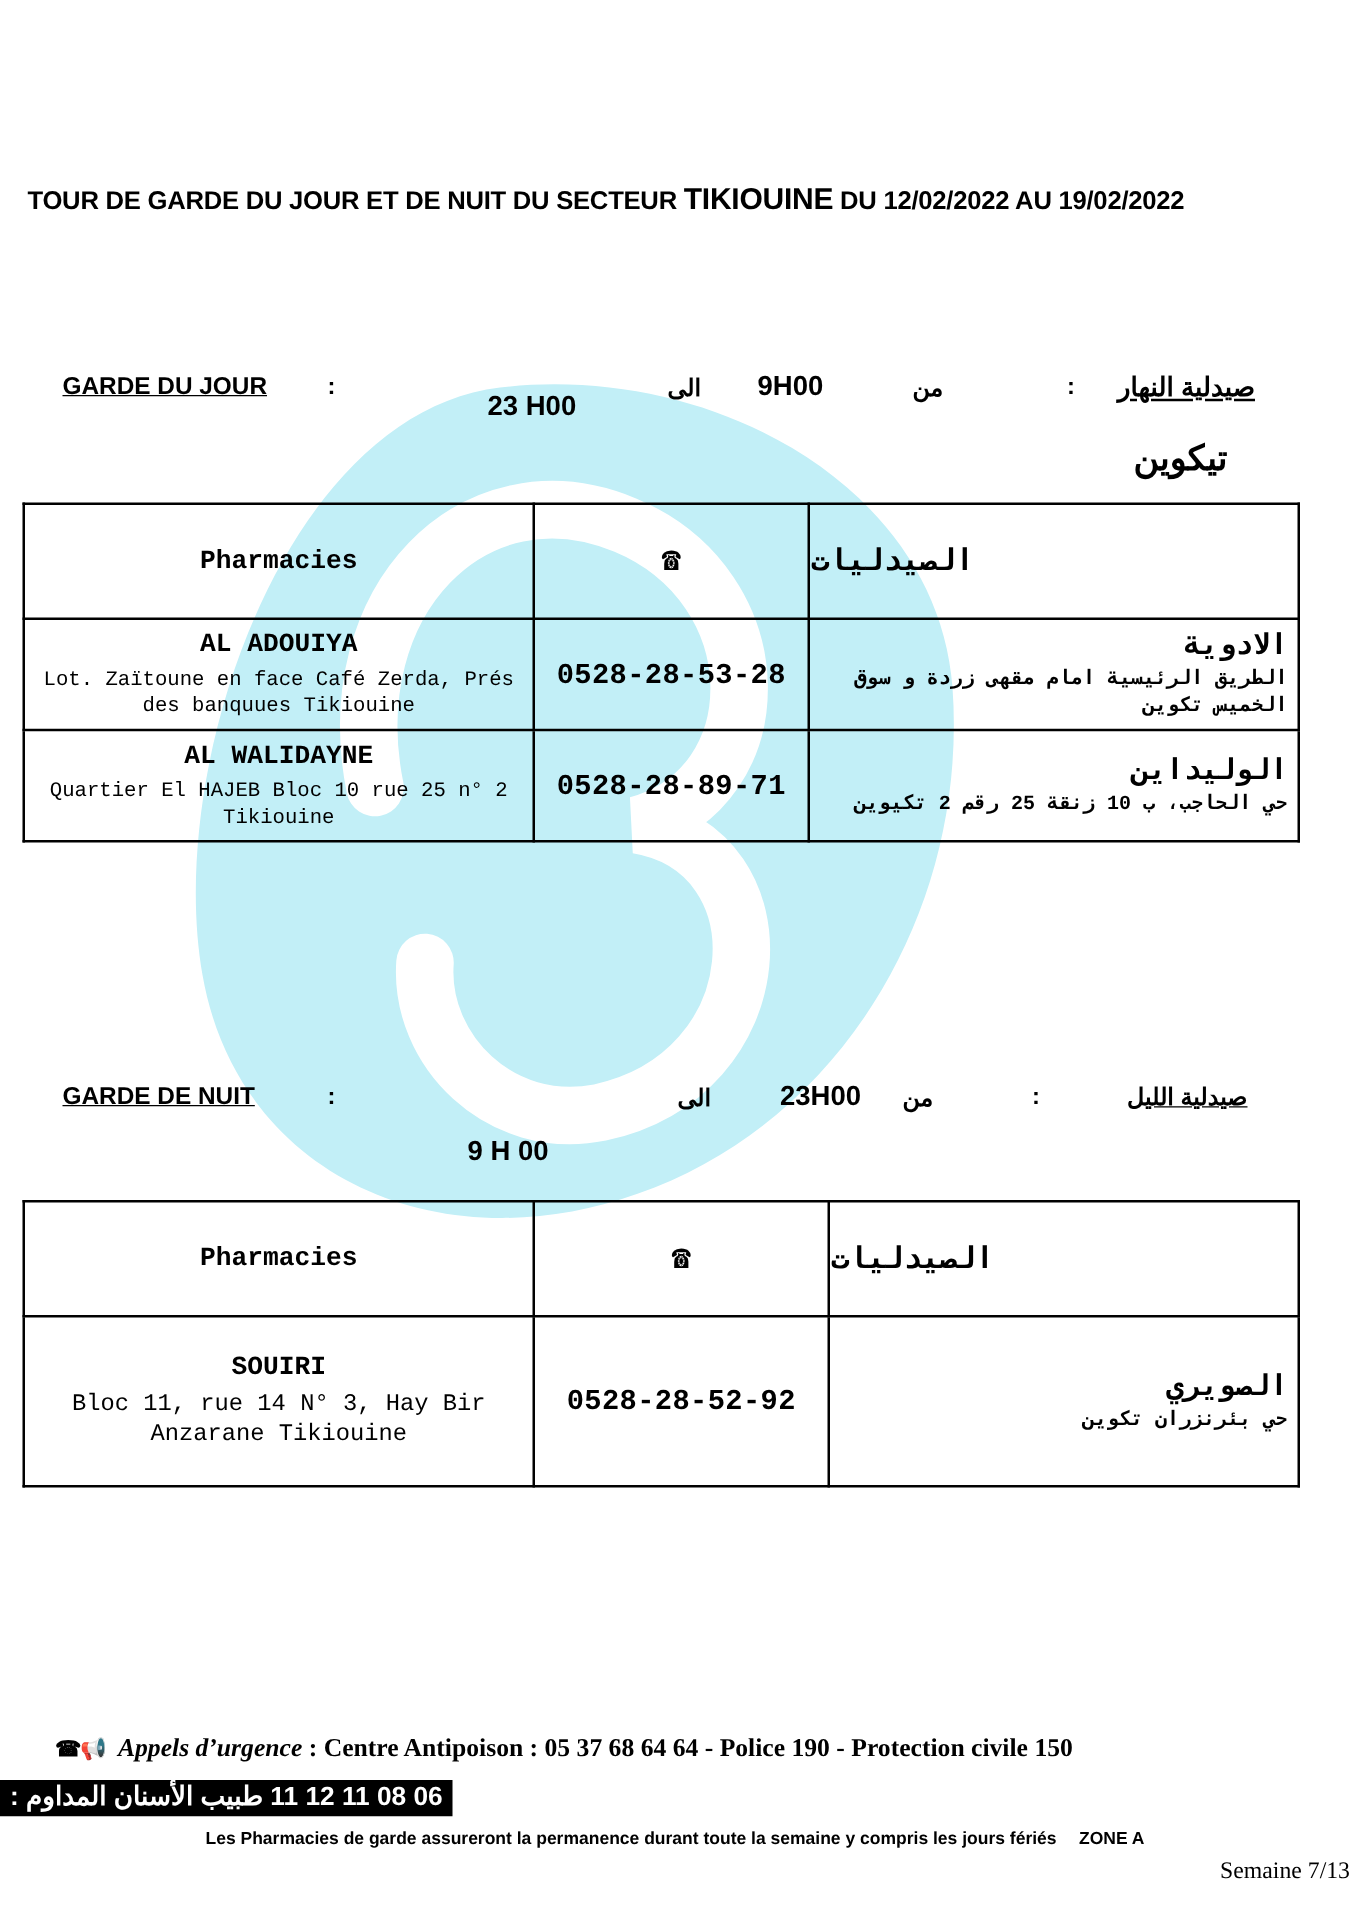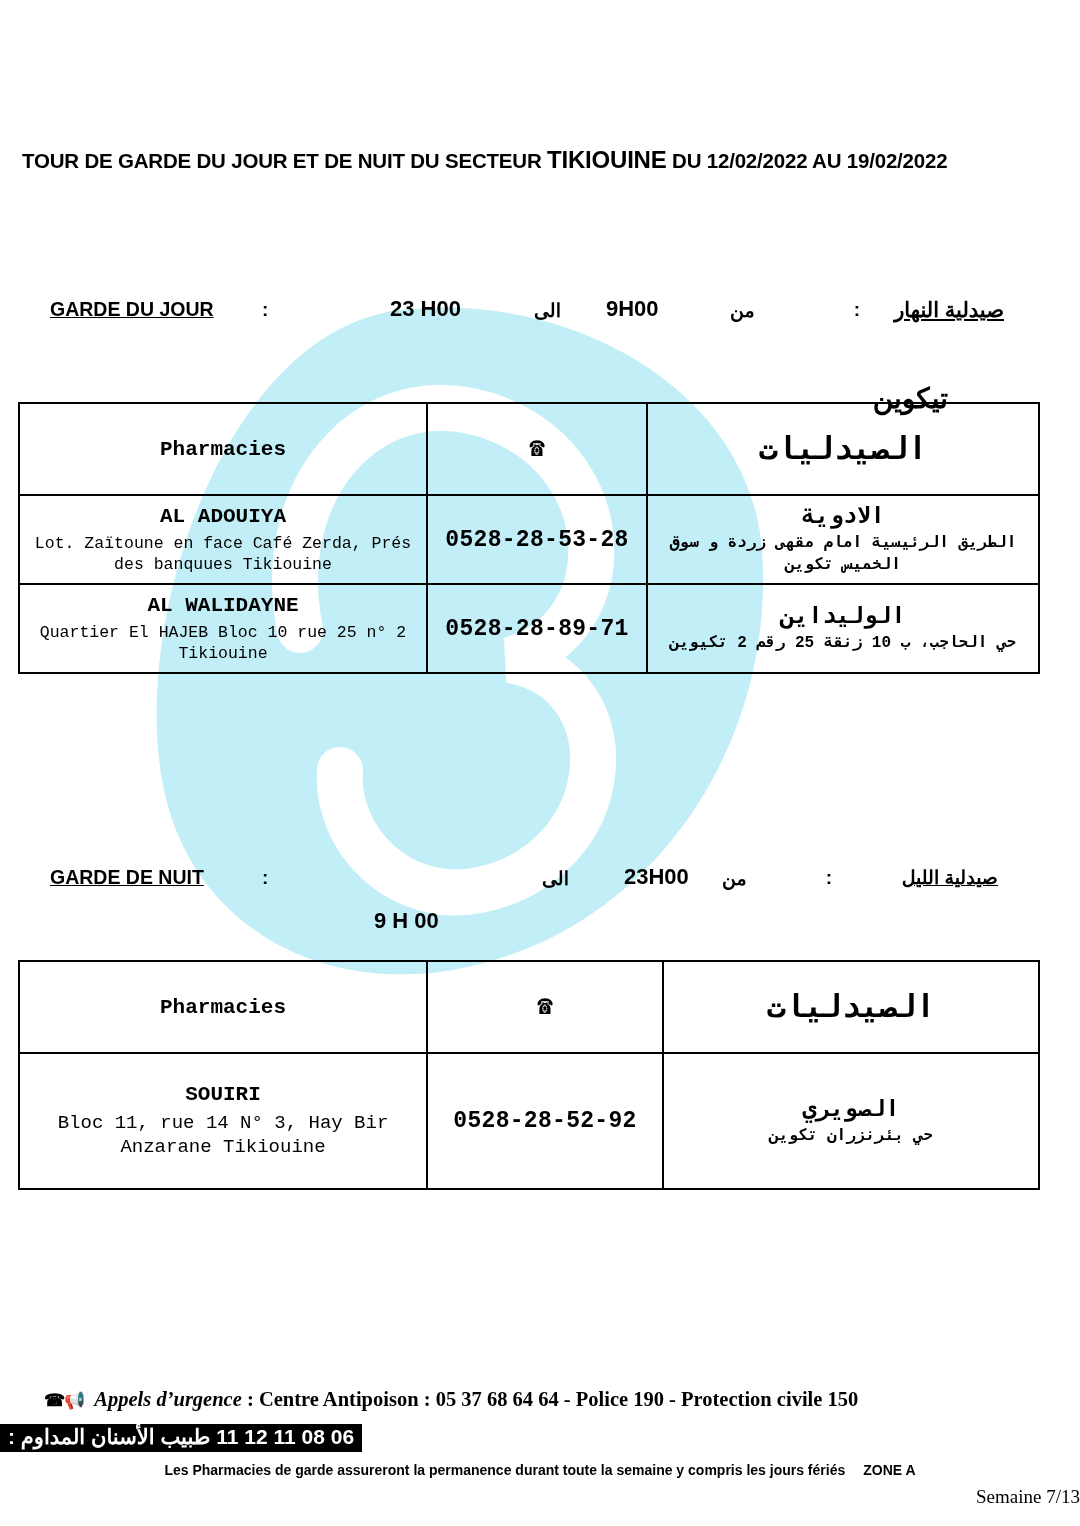--- a/index.html
+++ b/index.html
@@ -107,27 +107,26 @@
   }
   .sect-colon2 {
     position: absolute;
     right: 182px;
     top: 1px;
     font-size: 19px;
     font-weight: bold;
   }
   .sect-city {
     position: absolute;
-    right: 94px;
+    right: 60px;
     top: 52px;
     font-size: 28px;
     font-weight: bold;
     direction: rtl;
     white-space: nowrap;
-    margin-top: 32px;
   }
 
   
   table.garde {
     position: absolute;
     border-collapse: collapse;
     table-layout: fixed;
     background: transparent;
   }
   table.garde td {
@@ -148,22 +147,22 @@
   }
   .hdr-tel {
     text-align: center;
     height: 88px;
   }
   .hdr-tel .phone-glyph {
     font-size: 26px;
     line-height: 1;
   }
   .hdr-ar {
-    text-align: center;
-    font-size: 31px;
+    text-align: left;
+    font-size: 24px;
     font-weight: bold;
     direction: rtl;
     height: 88px;
   }
 
   .cell-fr {
     text-align: center;
     padding: 8px 6px;
     line-height: 1.28;
   }
@@ -177,21 +176,21 @@
     display: block;
     font-size: 16.5px;
   }
   .cell-tel {
     text-align: center;
     font-size: 23px;
     font-weight: bold;
     letter-spacing: 0.3px;
   }
   .cell-ar {
-    text-align: center;
+    text-align: right;
     direction: rtl;
     padding: 6px 8px;
     line-height: 1.35;
   }
   .cell-ar .pname-ar {
     display: block;
     font-size: 23px;
     font-weight: bold;
   }
   .cell-ar .paddr-ar {
@@ -280,21 +279,21 @@
     <path d="M150 330 C 120 180, 230 70, 350 120 C 470 170, 470 330, 360 360 C 480 380, 470 560, 330 590 C 250 606, 185 540, 190 470" fill="none" stroke="#ffffff" stroke-width="46" stroke-linecap="round"></path>
   </svg>
 
   <div class="doc-title">
     <span>TOUR DE GARDE DU JOUR ET DE NUIT DU SECTEUR </span><span class="sector">TIKIOUINE</span><span> DU 12/02/2022 AU 19/02/2022</span>
   </div>
 
   <div class="sect-row" style="top:298px;">
     <span class="sect-fr">GARDE DU JOUR</span>
     <span class="sect-colon">:</span>
-    <span class="sect-t2" style="left:368px;">23 H00</span>
+    <span class="sect-t2" style="left:368px;margin-top:16px;">23 H00</span>
     <span class="sect-ar-sep" style="left:512px;">الى</span>
     <span class="sect-t1" style="left:560px;">9H00</span>
     <span class="sect-ar-sep" style="left:708px;">من</span>
     <span class="sect-colon2">:</span>
     <span class="sect-ar-label">صيدلية النهار</span>
     <span class="sect-city">تيكوين</span>
   </div>
 
   <table class="garde" style="left:18px; top:402px; width:1022px;">
     <colgroup>

